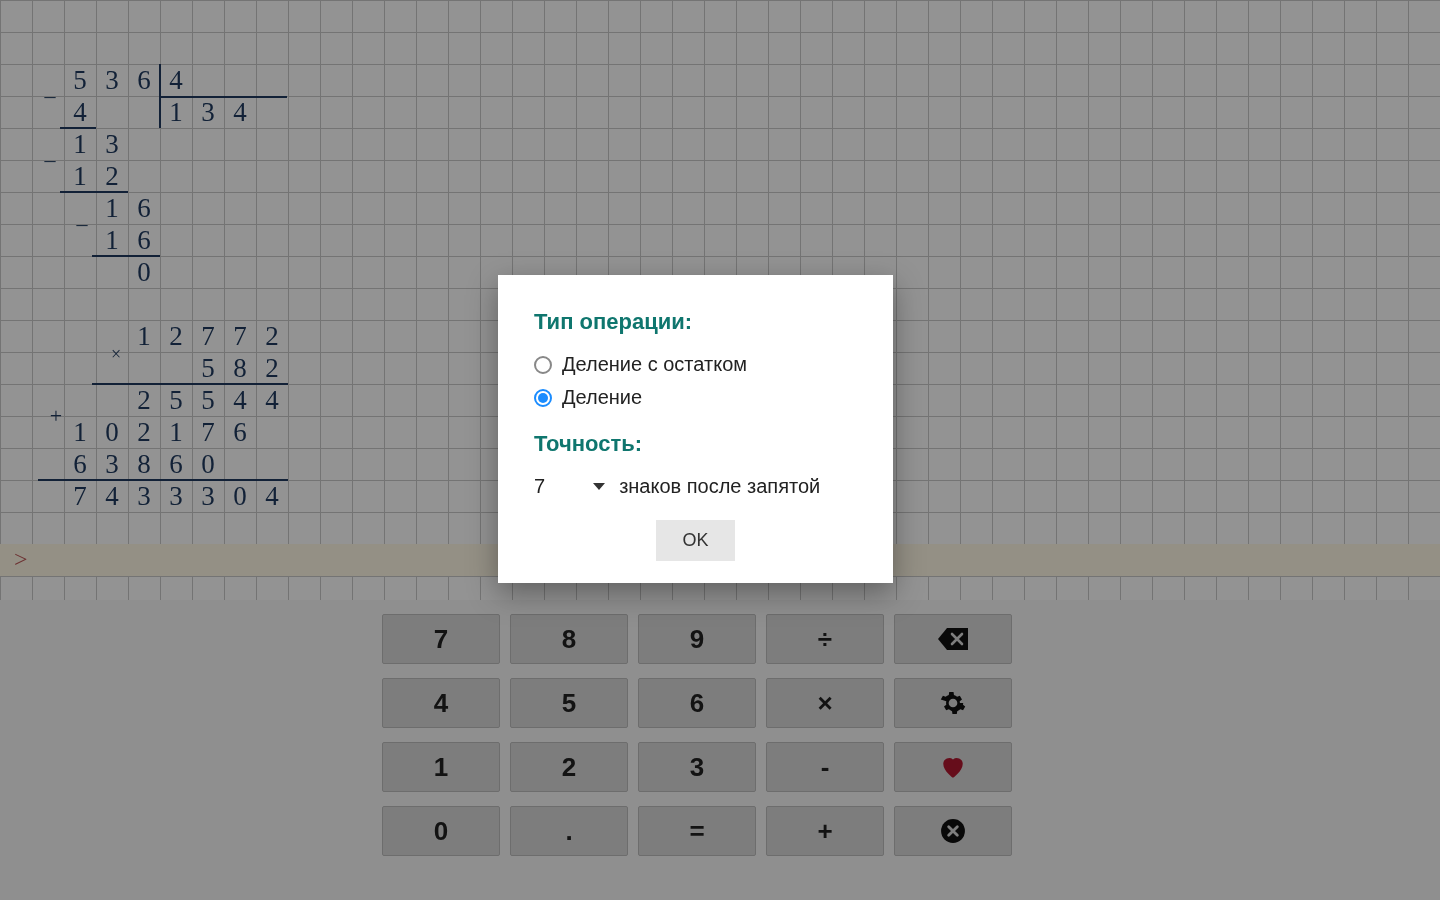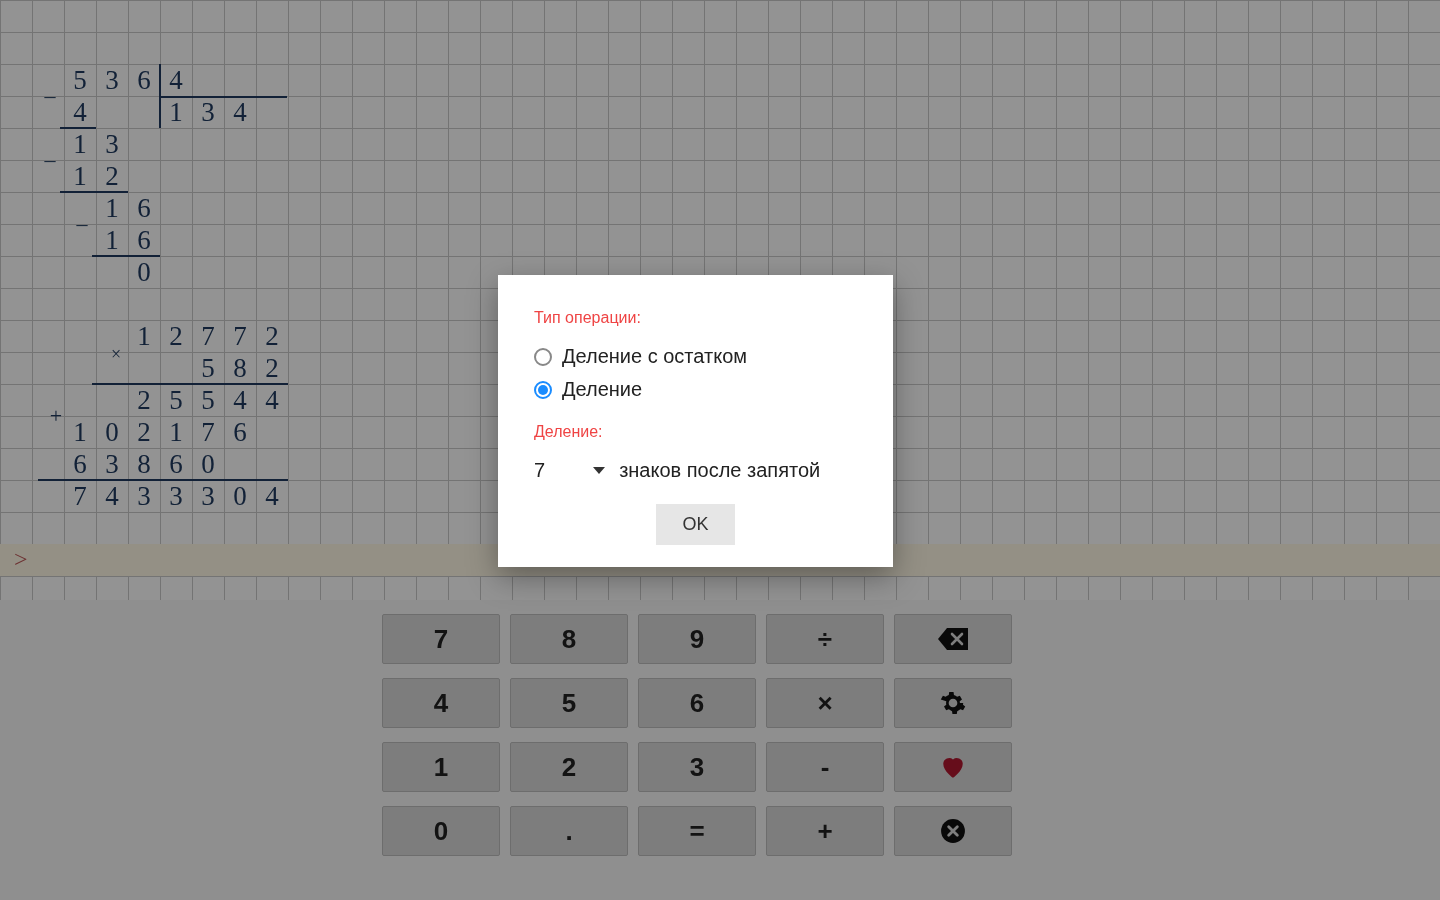--- a/index.html
+++ b/index.html
@@ -83,23 +83,23 @@
   }
   .dialog {
     position: absolute;
     left: 498px; top: 275px;
     width: 395px;
     background: #fff;
     box-shadow: 0 10px 28px rgba(0,0,0,0.35);
     padding: 34px 36px 22px 36px;
   }
   .dlg-title {
-    font-size: 16px;
-    font-weight: normal;
-    color: #ef4444;
+    font-size: 22px;
+    font-weight: bold;
+    color: #0f766e;
     margin-bottom: 18px;
   }
   .radio-row {
     display: flex;
     align-items: center;
     gap: 10px;
     font-size: 20px;
     color: #222;
     margin-bottom: 10px;
     cursor: pointer;
@@ -318,21 +318,21 @@
 
   <div class="radio-row">
     <span class="radio"></span>
     <span>Деление с остатком</span>
   </div>
   <div class="radio-row">
     <span class="radio checked"></span>
     <span>Деление</span>
   </div>
 
-  <div class="dlg-title" style="margin-top:22px;">Деление:</div>
+  <div class="dlg-title" style="margin-top:22px;">Точность:</div>
   <div class="precision-row">
     <div class="precision-select">
       <span>7</span>
       <span class="caret-down"></span>
     </div>
     <span>знаков после запятой</span>
   </div>
 
   <button class="ok-btn">OK</button>
 </div>

